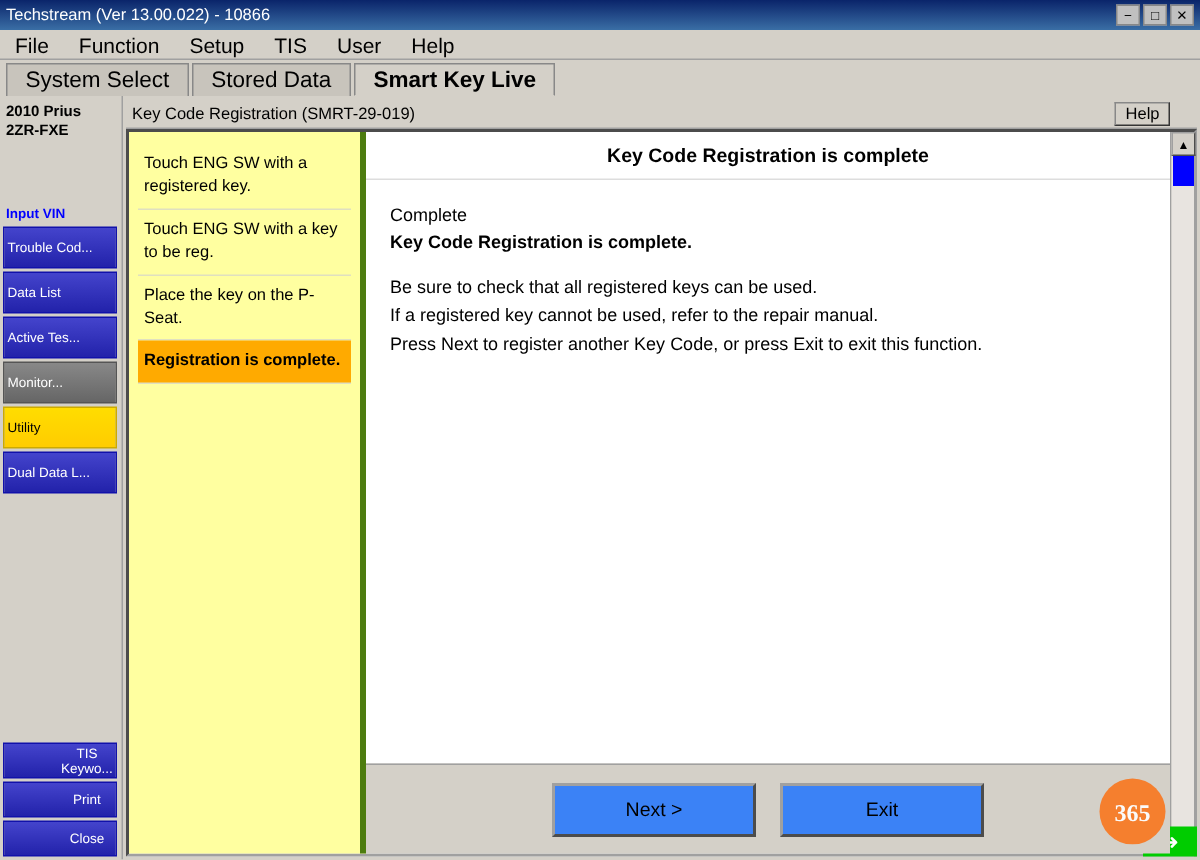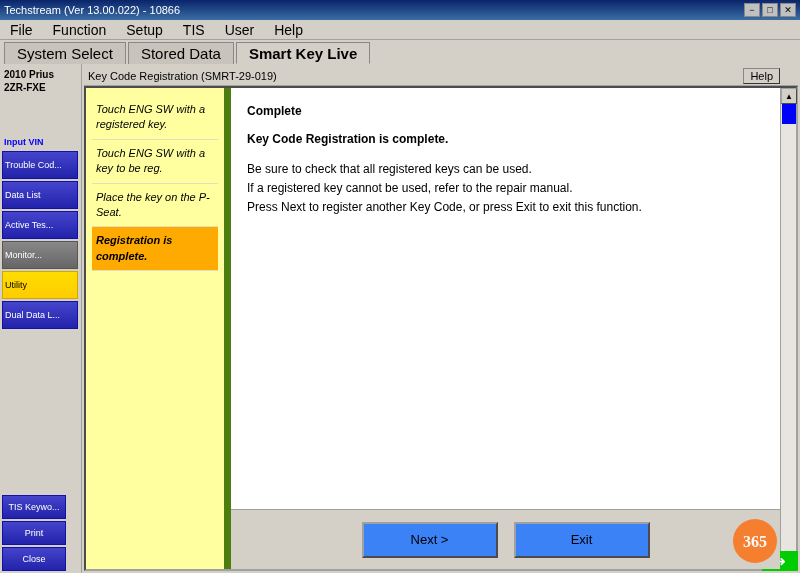--- a/index.html
+++ b/index.html
@@ -138,31 +138,32 @@
       background: linear-gradient(to bottom, #888, #666);
       border: 1px solid #555;
     }
     .sidebar-btn.utility {
       background: linear-gradient(to bottom, #ffdd00, #ffcc00);
       color: black;
       border: 1px solid #ccaa00;
     }
     .sidebar-spacer { flex: 1; }
     .sidebar-btn-bottom {
-      width: 64px;
+      width: 76px;
       height: 24px;
       background: linear-gradient(to bottom, #4444cc, #2222aa);
       color: white;
       border: 1px solid #1111aa;
       font-size: 9px;
       text-align: center;
       cursor: pointer;
       display: flex;
       align-items: center;
       justify-content: center;
+      padding-left: 36px;
     }
 
     
     #content-panel {
       flex: 1;
       display: flex;
       flex-direction: column;
       padding: 2px;
     }
     #panel-title-bar {
@@ -176,27 +177,26 @@
     }
     #panel-content {
       flex: 1;
       display: flex;
       background: white;
       border: 2px inset #a0a0a0;
     }
 
     
     #steps-panel {
-      width: 145px;
+      width: 158px;
       background: #ffffa0;
-      border-right: 7px solid #4d7c0f;
+      border-right: 4px solid #4d7c0f;
       padding: 8px 6px;
       font-size: 11px;
       line-height: 1.4;
-      font-style: italic;
     }
     .step-item {
       padding: 6px 4px;
       border-bottom: 1px solid #e0e0c0;
       font-size: 11px;
     }
     .step-item.active {
       background: #ffaa00;
       font-weight: bold;
     }
@@ -218,22 +218,21 @@
     }
     #content-body {
       flex: 1;
       padding: 14px 16px;
       font-size: 12px;
       line-height: 1.5;
       background: white;
       overflow-y: auto;
     }
     #content-body .complete-label {
-      font-weight: bold;
-      margin-bottom: 10px;
+      font-weight: normal;
     }
     #content-body .main-text {
       margin-bottom: 12px;
       font-weight: bold;
     }
     #content-body .detail-text {
       line-height: 1.6;
     }
 
     
@@ -393,20 +392,21 @@
     <div id="panel-content">
 
       <div id="steps-panel">
         <div class="step-item">Touch ENG SW with a registered key.</div>
         <div class="step-item">Touch ENG SW with a key to be reg.</div>
         <div class="step-item">Place the key on the P-Seat.</div>
         <div class="step-item active">Registration is complete.</div>
       </div>
 
       <div id="main-content">
+        <div id="content-header">Key Code Registration is complete</div>
         <div id="content-body">
           <div class="complete-label">Complete</div>
           <div class="main-text">Key Code Registration is complete.</div>
           <div class="detail-text">Be sure to check that all registered keys can be used.<br>If a registered key cannot be used, refer to the repair manual.<br>Press Next to register another Key Code, or press Exit to exit this function.</div>
         </div>
 
         <div id="bottom-bar">
           <button class="action-btn">Next &gt;</button>
           <button class="action-btn">Exit</button>
         </div>

